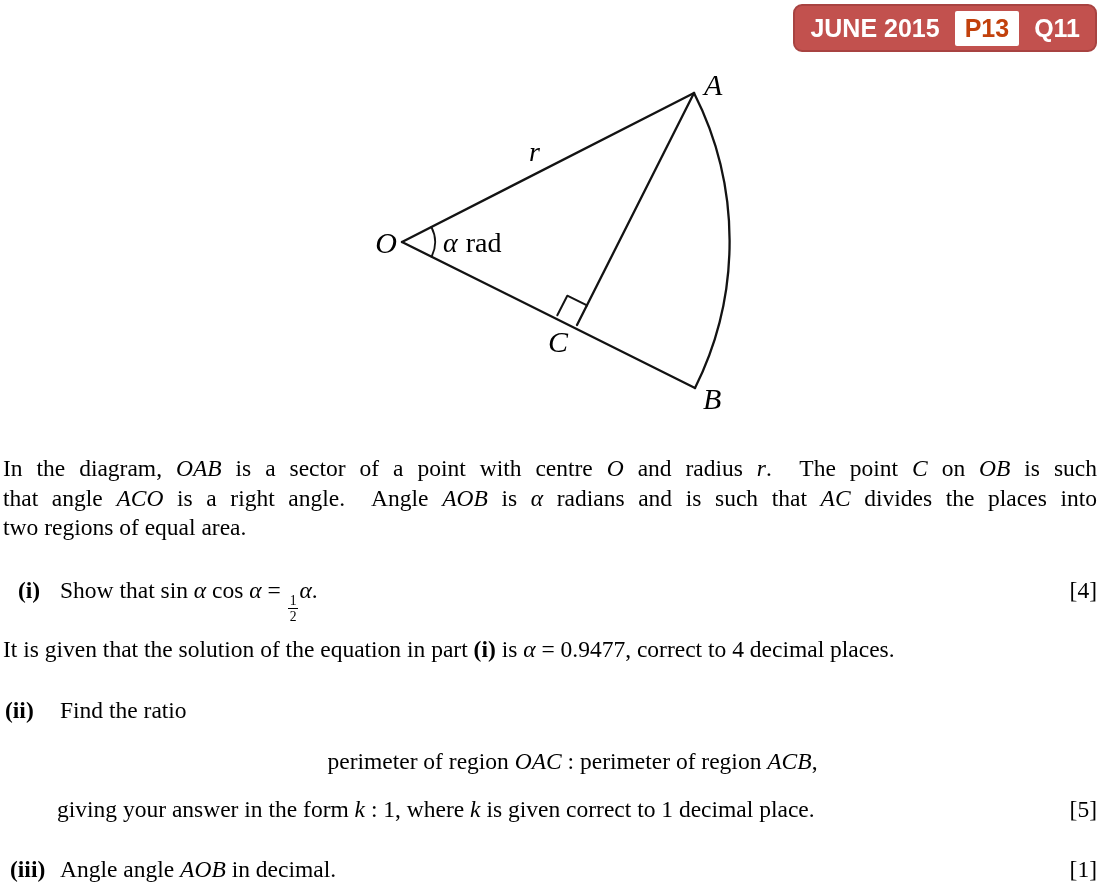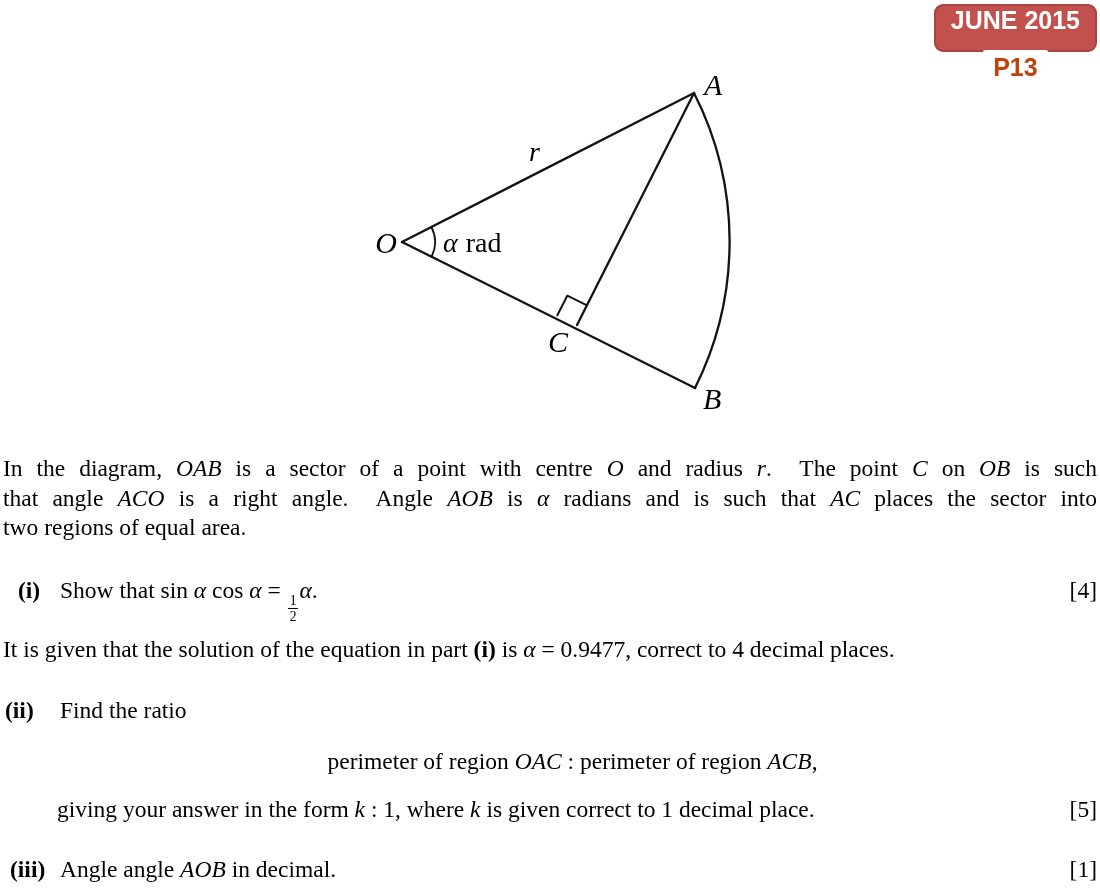--- a/index.html
+++ b/index.html
@@ -69,21 +69,21 @@
     margin: 0 1px;
   }
   .frac .num { border-bottom: 1.7px solid #000; padding: 0 2px; }
   .frac .den { padding: 0 2px; }
 </style>
 </head>
 <body>
 
 <div class="page">
 
-  <div class="badge" style="background: rgb(194, 81, 78); border-color: rgb(168, 67, 65); color: rgb(255, 255, 255); flex-direction: column;">
+  <div class="badge" style="background: rgb(194, 81, 78); border-color: rgb(168, 67, 65); color: rgb(255, 255, 255);">
     <span class="badge-session">JUNE 2015</span>
     <span class="badge-paper" style="background: rgb(255, 255, 255); color: #c2410c;">P13</span>
     <span class="badge-question">Q11</span>
   </div>
 
   <svg class="diagram" width="1100" height="445" viewBox="0 0 1100 445">
     <g fill="none" stroke="#131313" stroke-width="2.3" stroke-linecap="round" stroke-linejoin="round">
       <path d="M 402 242 L 694 93"></path>
       <path d="M 402 242 L 695 388"></path>
       <path d="M 694 93 L 577 325"></path>
@@ -95,21 +95,21 @@
       <text x="397" y="253" text-anchor="end">O</text>
       <text x="704" y="95">A</text>
       <text x="703" y="409">B</text>
       <text x="548" y="352">C</text>
       <text x="529" y="161" class="small">r</text>
       <text x="443" y="252" class="small"><tspan>α</tspan><tspan dx="8" class="upright">rad</tspan></text>
     </g>
   </svg>
 
   <div class="line justify" style="top:454px"><span>In the diagram, </span><span class="seg-i">OAB</span><span> is a sector of a point with centre </span><span class="seg-i">O</span><span> and radius </span><span class="seg-i">r</span><span>.&nbsp; The point </span><span class="seg-i">C</span><span> on </span><span class="seg-i">OB</span><span> is such</span></div>
-  <div class="line justify" style="top:483.5px"><span>that angle </span><span class="seg-i">ACO</span><span> is a right angle.&nbsp; Angle </span><span class="seg-i">AOB</span><span> is </span><span class="seg-i">α</span><span> radians and is such that </span><span class="seg-i">AC</span><span> places the sector into</span></div>
+  <div class="line justify" style="top:483.5px"><span>that angle </span><span class="seg-i">ACO</span><span> is a right angle.&nbsp; Angle </span><span class="seg-i">AOB</span><span> is </span><span class="seg-i">α</span><span> radians and is such that </span><span class="seg-i">AC</span><span> divides the places into</span></div>
   <div class="line" style="top:513px"><span>two regions of equal area.</span></div>
 
   <div class="row" style="top:576px">
     <span class="plabel" style="left:18px">(i)</span>
     <span class="ptext"><span>Show that sin </span><span class="seg-i">α</span><span> cos </span><span class="seg-i">α</span><span> = </span><span class="frac"><span class="num">1</span><span class="den">2</span></span><span class="seg-i">α</span><span>.</span></span>
     <span class="marks">[4]</span>
   </div>
 
   <div class="line" style="top:635px"><span>It is given that the solution of the equation in part </span><span class="seg-b">(i)</span><span> is </span><span class="seg-i">α</span><span> = 0.9477, correct to 4 decimal places.</span></div>
 

